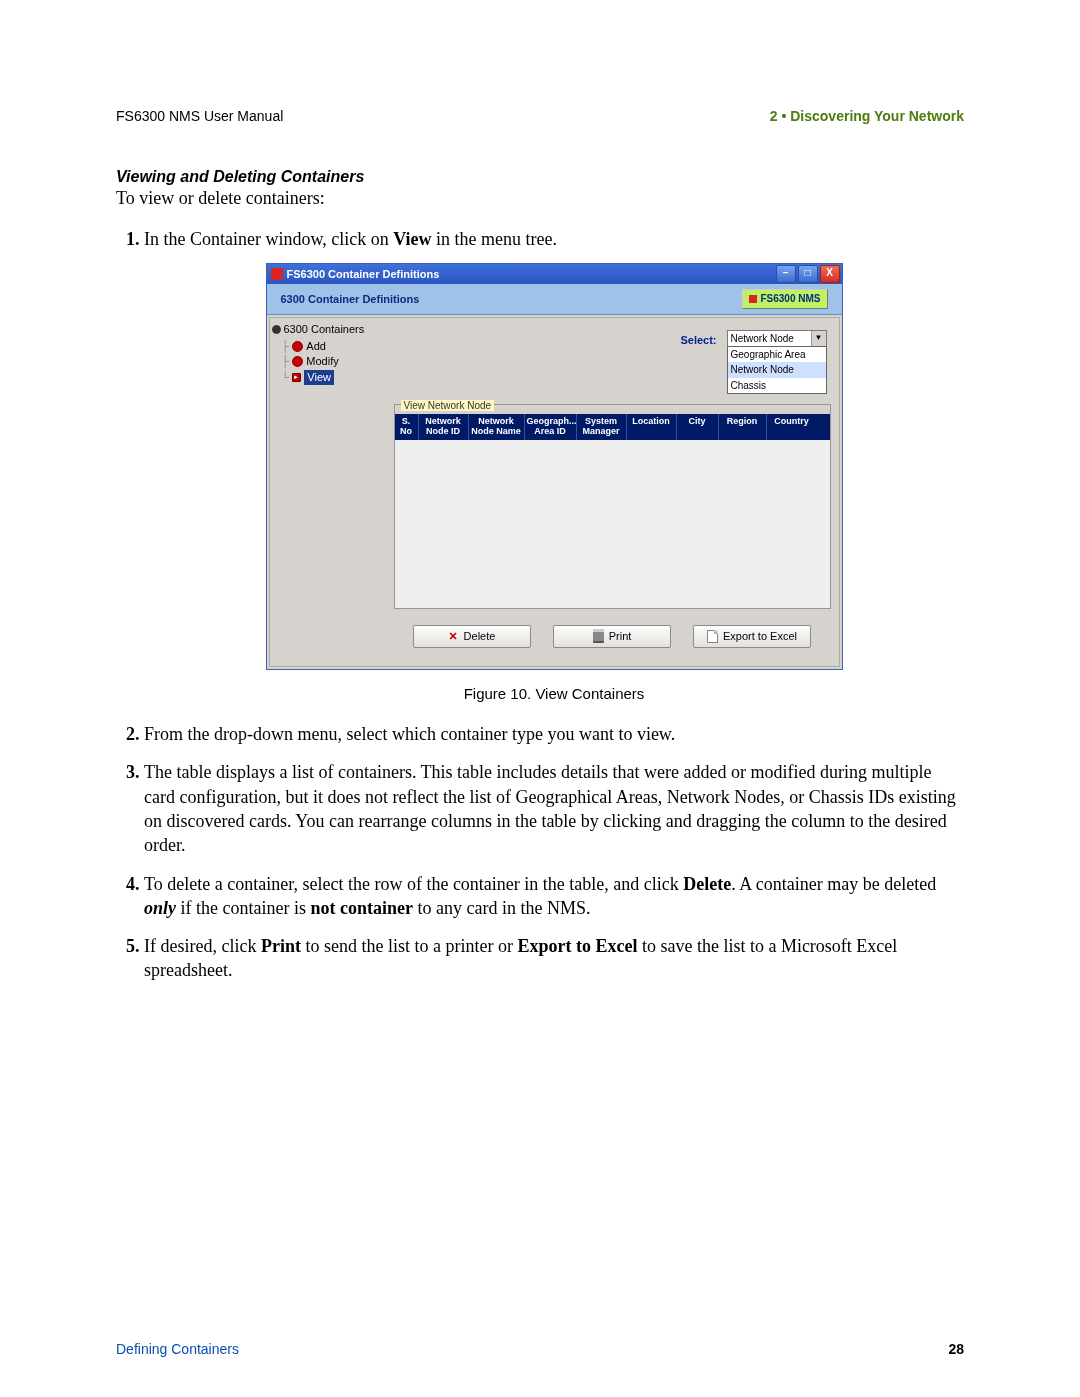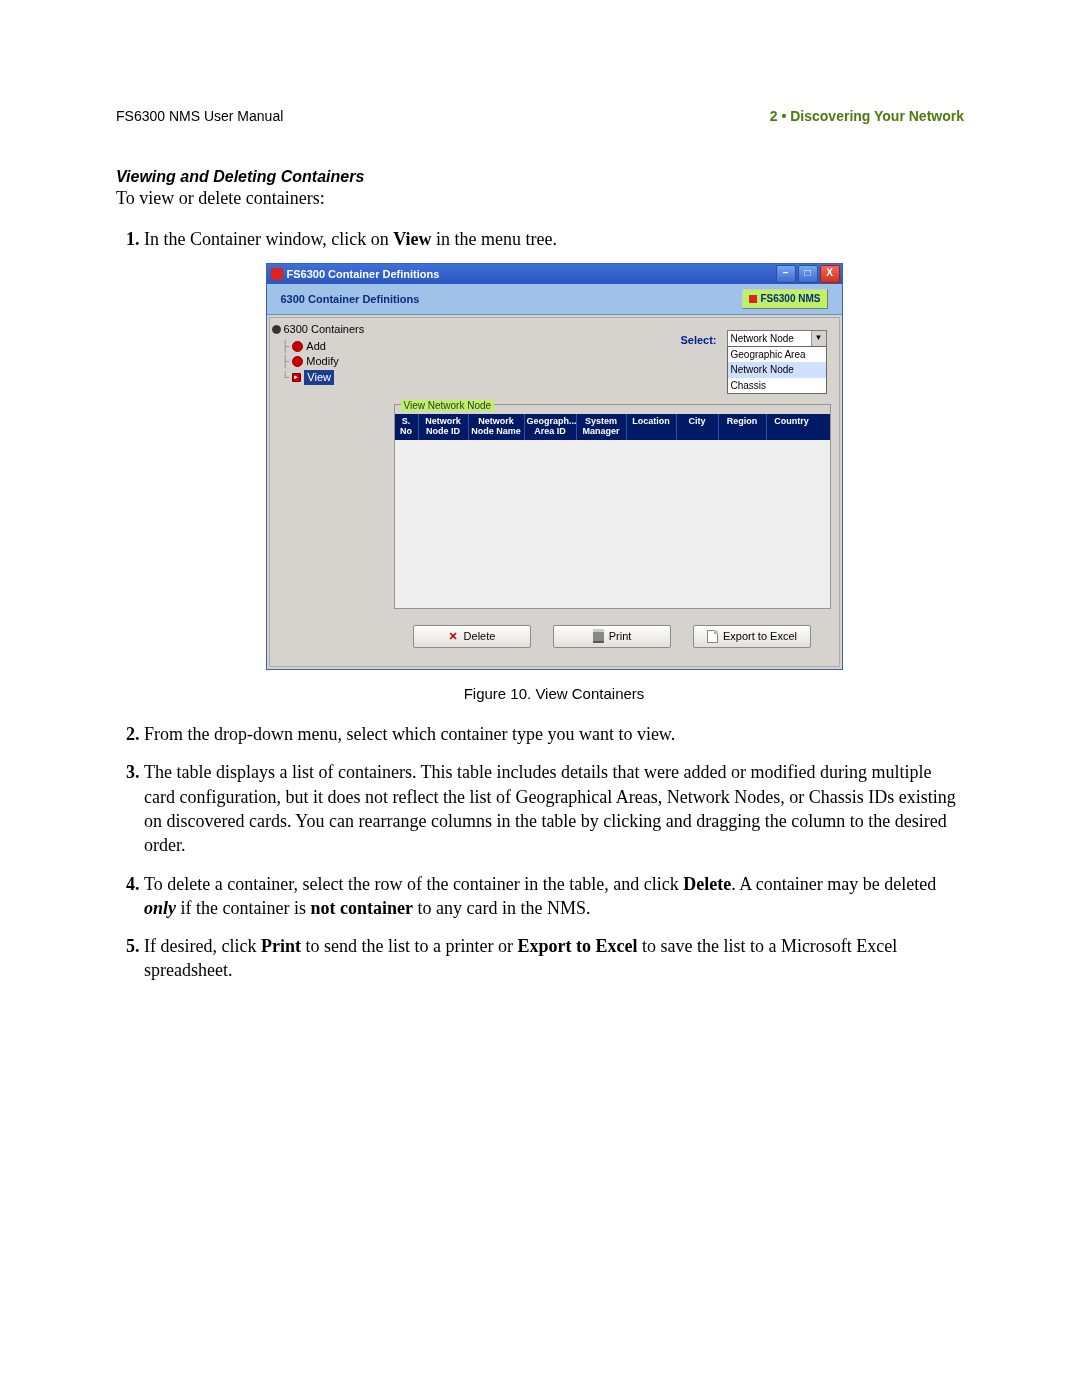--- a/index.html
+++ b/index.html
@@ -161,21 +161,21 @@
   }
   .combo-list .opt { padding:1px 3px; }
   .combo-list .opt.highlight { background:#cfe0ff; }
   .fieldset {
     border:1px solid #9a968f;
     padding:0;
     margin: 0 0 6px 0;
   }
   .fieldset-legend {
     font-size:10px; color:#333; position:relative; top:-7px; left:6px;
-    background:#bef264; padding:0 3px;
+    background:#fef9c3; padding:0 3px;
   }
   .table-headers {
     display:flex;
     background:#001a66;
     color:#fff;
     font-size:9px;
     font-weight:bold;
     margin-top:-6px;
   }
   .th {
@@ -357,13 +357,17 @@
 
     <li>
       <span>To delete a container, select the row of the container in the table, and click </span><b>Delete</b><span>. A container may be deleted </span><i class="em">only</i><span> if the container is </span><b>not container</b><span> to any card in the NMS.</span>
     </li>
 
     <li>
       <span>If desired, click </span><b>Print</b><span> to send the list to a printer or </span><b>Export to Excel</b><span> to save the list to a Microsoft Excel spreadsheet.</span>
     </li>
   </ol>
 
+  <div class="page-footer">
+    <span class="fl">Defining Containers</span>
+    <span class="fr">28</span>
+  </div>
 </div>
 
 </body></html>

